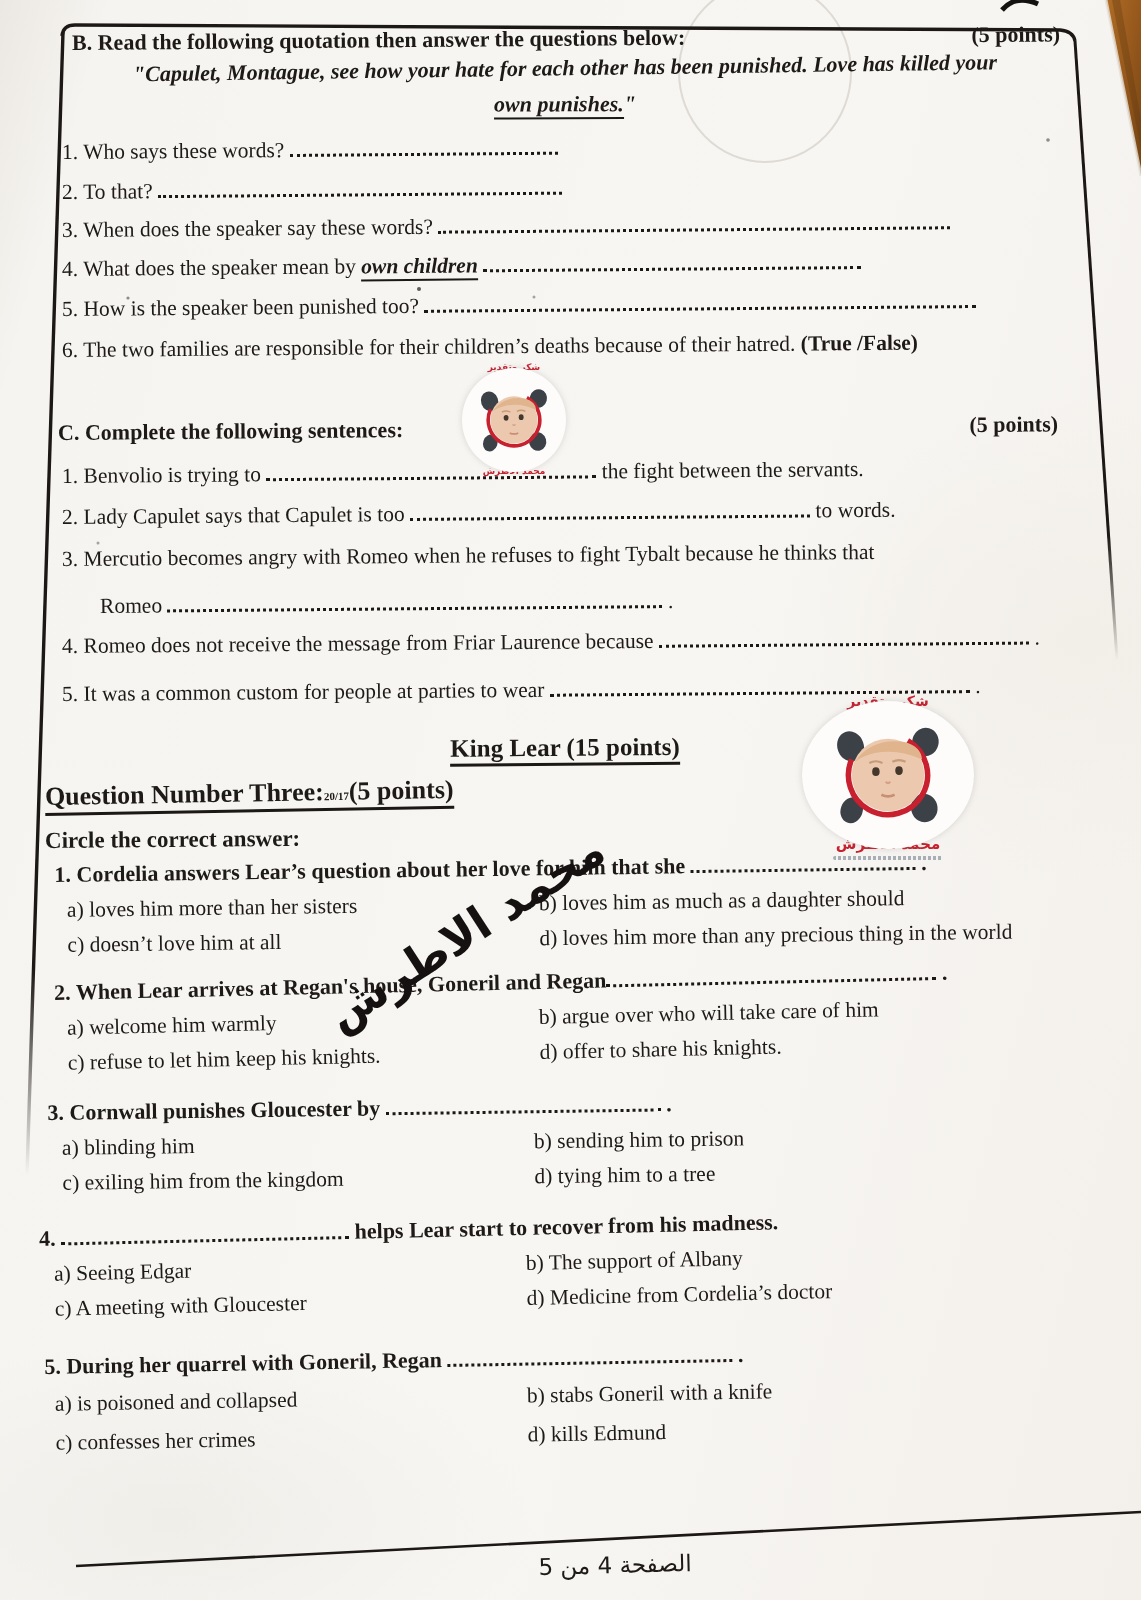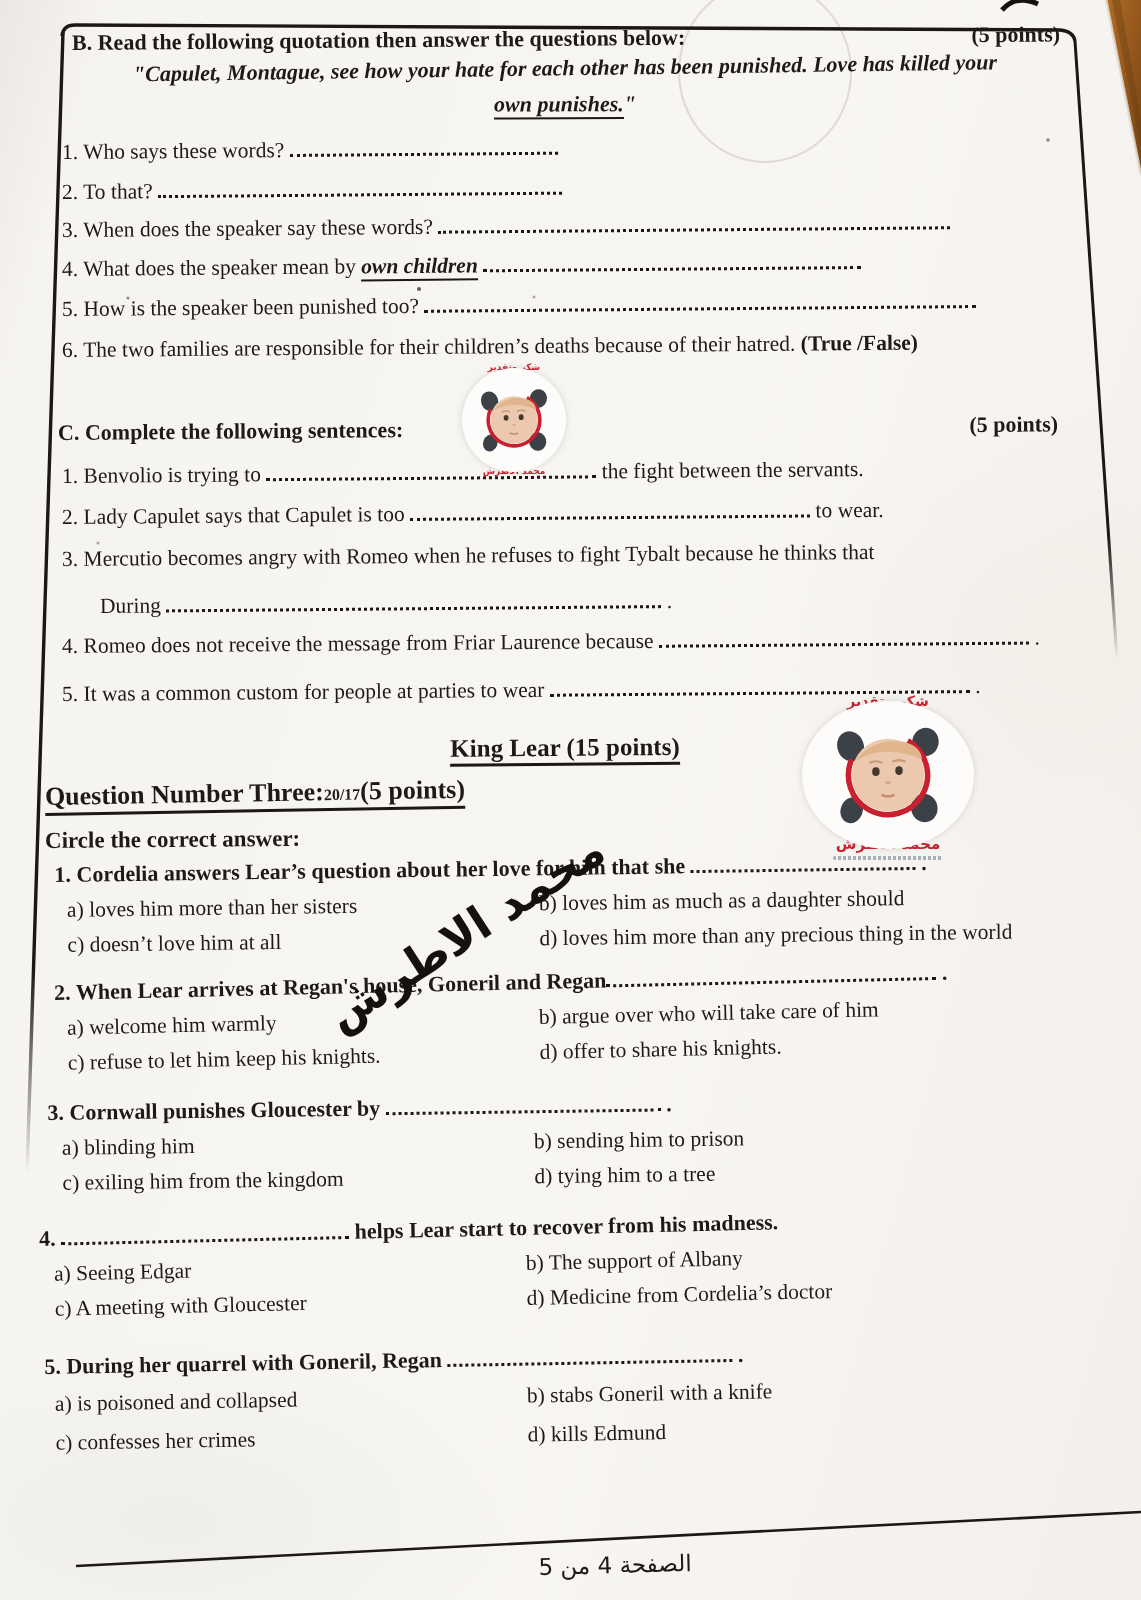--- a/index.html
+++ b/index.html
@@ -26,21 +26,21 @@
   .tilt08{transform:rotate(-0.8deg); transform-origin:left center;}
   .tilt10{transform:rotate(-1deg); transform-origin:left center;}
   .tilt13{transform:rotate(-1.3deg); transform-origin:left center;}
   .heading-row{display:flex; justify-content:space-between; font-size:22px; font-weight:bold;}
   .mcq .stem{font-size:22px; font-weight:bold; white-space:nowrap;}
   .optrow{display:flex; margin-top:10px; font-size:21.5px; white-space:nowrap;}
   .ol{width:472px;}
   .or{flex:1;}
   .kl-title{font-size:25px; font-weight:bold; border-bottom:3px solid #1b1815; padding-bottom:2px;}
   .q3h{font-size:26px; font-weight:bold; border-bottom:3.5px solid #1b1815; padding-bottom:2px; white-space:nowrap;}
-  .q3h .small{font-size:16px;}
+  .q3h .small{font-size:11px;}
   .instruction{font-size:23px; font-weight:bold;}
   
   .sticker{position:absolute; z-index:3; display:flex; flex-direction:column; align-items:center;}
   .stk-wrap{position:relative; display:flex; flex-direction:column; align-items:center; justify-content:center;
     background:#fdfcfa; border-radius:50%; box-shadow:0 0 6px rgba(120,120,120,0.25);}
   .stk-top{color:#c8202f; font-weight:bold; font-family:"DejaVu Sans", sans-serif; white-space:nowrap;}
   .stk-name{color:#c8202f; font-weight:bold; font-family:"DejaVu Sans", sans-serif; white-space:nowrap;}
   .stk-sub{height:4px; border-radius:2px; opacity:.75;
     background:repeating-linear-gradient(90deg,#8d97a3 0 3px, rgba(0,0,0,0) 3px 5px);}
   
@@ -156,29 +156,29 @@
       <span>1.</span>
       <span>Benvolio is trying to</span>
       <span class="dots" style="width:330px;"></span>
       <span>the fight between the servants.</span>
     </div>
 
     <div class="abs line tilt05" style="left:62px; top:505px;">
       <span>2.</span>
       <span>Lady Capulet says that Capulet is too</span>
       <span class="dots" style="width:400px;"></span>
-      <span>to wear.</span>
+      <span>to words.</span>
     </div>
 
     <div class="abs line tilt05" style="left:62px; top:547px;">
       <span>3.</span>
       <span>Mercutio becomes angry with Romeo when he refuses to fight Tybalt because he thinks that</span>
     </div>
     <div class="abs line tilt05" style="left:100px; top:594px;">
-      <span>During</span>
+      <span>Romeo</span>
       <span class="dots" style="width:495px;"></span>
       <span>.</span>
     </div>
 
     <div class="abs line tilt05" style="left:62px; top:634px;">
       <span>4.</span>
       <span>Romeo does not receive the message from Friar Laurence because</span>
       <span class="dots" style="width:370px;"></span>
       <span>.</span>
     </div>

